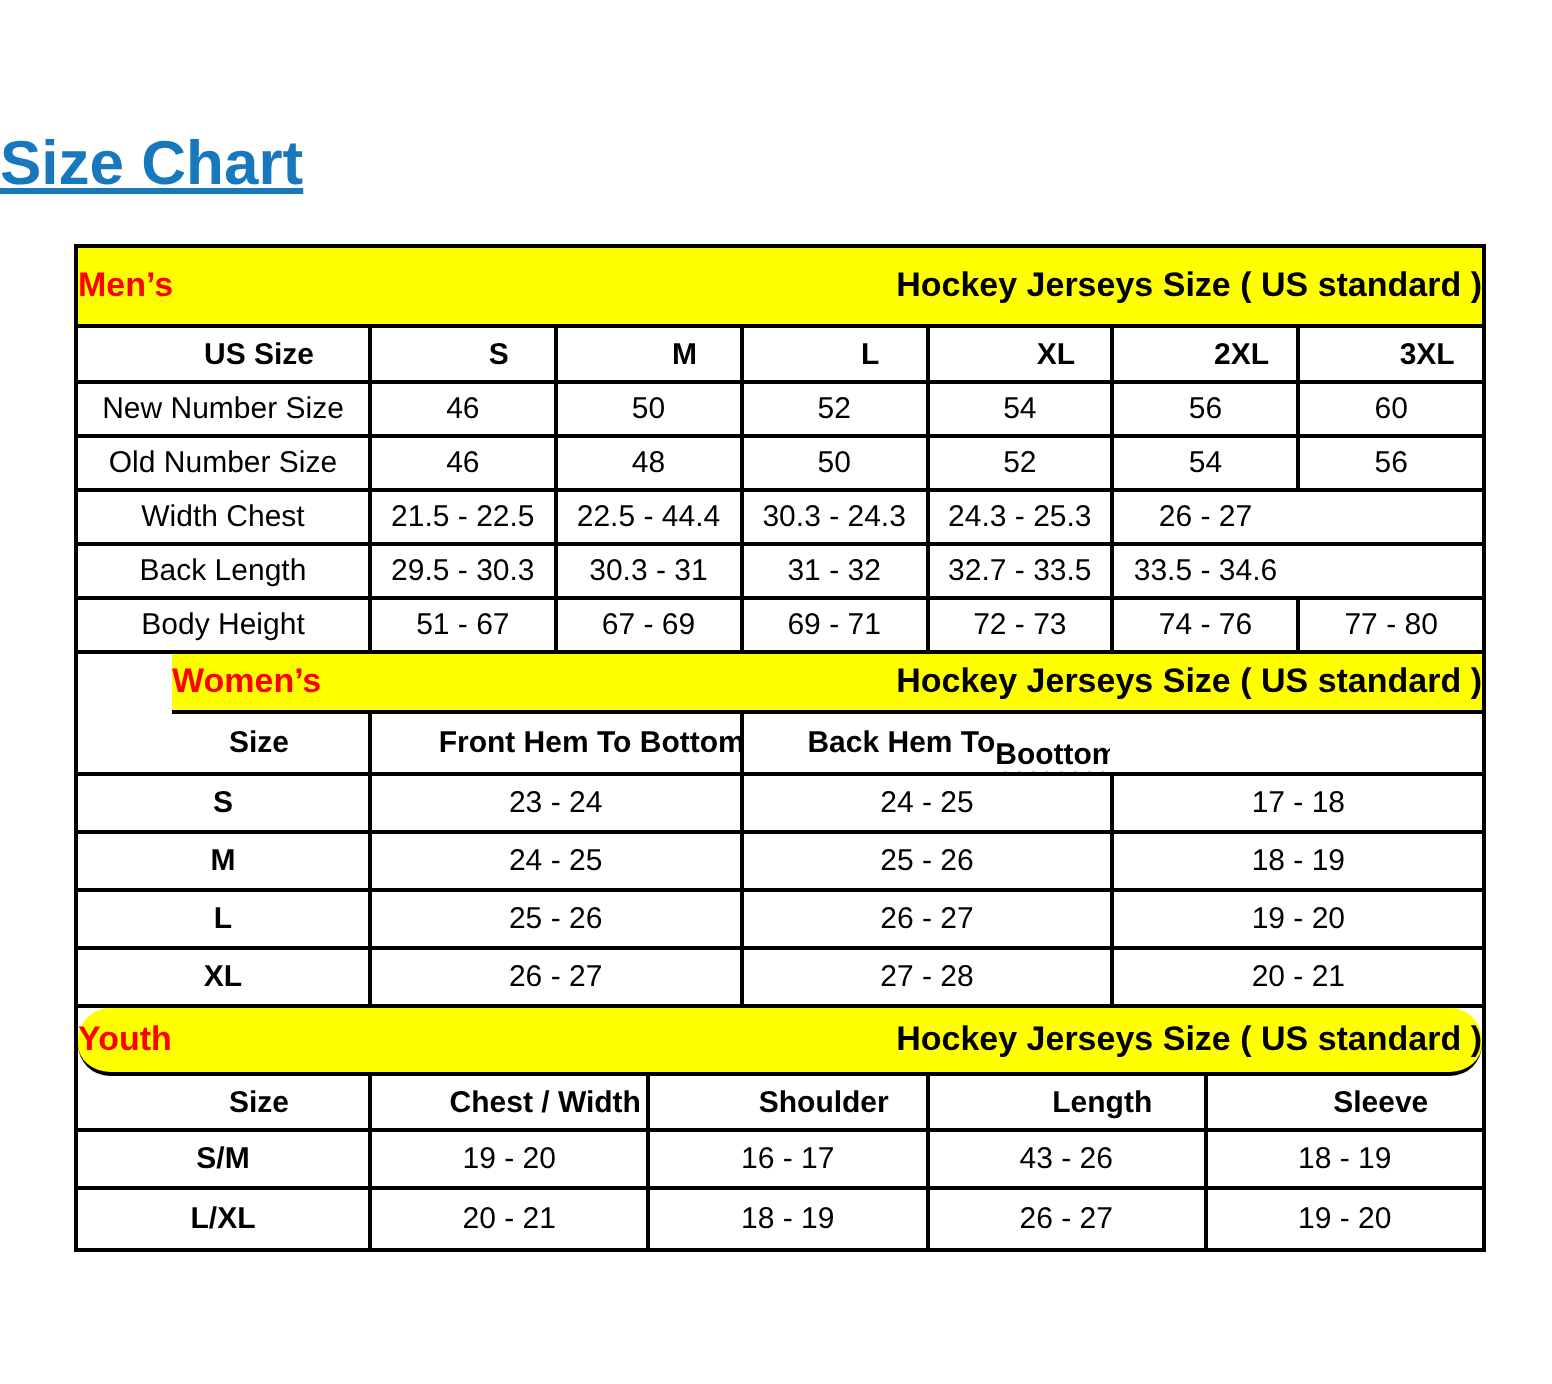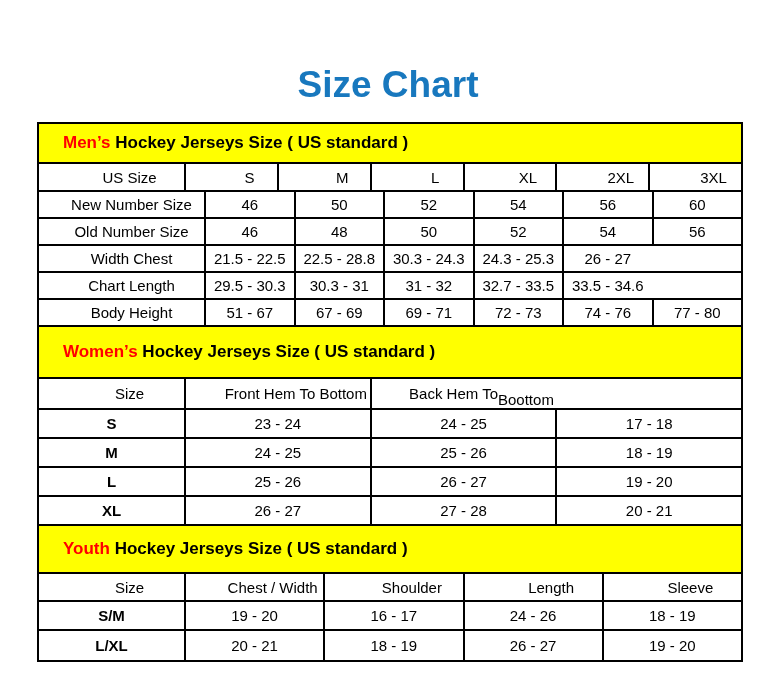--- a/index.html
+++ b/index.html
@@ -9,80 +9,80 @@
     height: 692px;
     background: #ffffff;
     font-family: "Liberation Sans", sans-serif;
     color: #000000;
     overflow: hidden;
   }
   .page-title {
     position: absolute;
     left: 0; right: 0;
     top: 64px;
-    text-align: center;
-    font-size: 37px;
+    text-align: left;
+    font-size: 31px;
     font-weight: 700;
     color: var(--title-blue, #1878BE);
+    text-decoration: underline;
   }
   .chart {
     position: absolute;
     left: 37px;
     top: 122px;
     width: 702px;
     border: 2px solid var(--grid-black, #000);
     background: #ffffff;
   }
   .row {
     box-sizing: border-box;
     border-bottom: 2px solid var(--grid-black, #000);
   }
   .chart .tbl:last-child .row:last-child { border-bottom: none; text-align: right; }
   .banner {
     display: flex;
     align-items: center;
-    justify-content: flex-start;
+    justify-content: space-between;
     background: var(--banner-yellow, #FFFF00);
     font-weight: 700;
     font-size: 17px;
     white-space: pre;
-    padding-left: 24px;
   }
   .banner-hl { color: var(--accent-red, #FF0000); }
   .grid { display: grid; }
   .cols-7 { grid-template-columns: 145px repeat(6, 1fr); }
   .cols-4 { grid-template-columns: 145px repeat(3, 1fr); }
   .cols-5 { grid-template-columns: 145px repeat(4, 1fr); }
   .cell {
     display: flex;
     align-items: center;
     justify-content: center;
     font-size: 15px;
     overflow: hidden;
     white-space: nowrap;
   }
   .grid .cell + .cell { border-left: 2px solid var(--grid-black, #000); }
-  .cell.head { font-weight: 400; padding-left: 36px; }
+  .cell.head { font-weight: 700; padding-left: 36px; }
   .cell.label.bold { font-weight: 700; }
   .wavy {
     text-decoration: underline;
     text-decoration-style: wavy;
     text-decoration-color: var(--accent-red, #C00000);
     text-decoration-thickness: 1px;
     text-underline-offset: 3px;
     margin-top: 12px;
   }
   
   .tbl-mens  .banner    { height: 40px; }
   .tbl-mens  .head-row  { height: 28px; }
-  .tbl-mens  .data-row  { height: 27px; padding-left: 20px; }
-  .tbl-womens .banner   { height: 52px; }
+  .tbl-mens  .data-row  { height: 27px; }
+  .tbl-womens .banner   { height: 30px; margin-left: 47px; }
   .tbl-womens .head-row { height: 31px; }
   .tbl-womens .data-row { height: 29px; }
-  .tbl-youth .banner    { height: 48px; }
+  .tbl-youth .banner    { height: 34px; border-radius: 16px; }
   .tbl-youth .head-row  { height: 28px; }
   .tbl-youth .data-row  { height: 29px; }
 </style>
 </head>
 <body>
 
 <div class="page">
   <div class="page-title">Size Chart</div>
   <div class="chart">
       <div class="tbl tbl-mens">
@@ -110,27 +110,27 @@
           <div class="cell value">46</div>
           <div class="cell value">48</div>
           <div class="cell value">50</div>
           <div class="cell value">52</div>
           <div class="cell value">54</div>
           <div class="cell value">56</div>
         </div>
         <div class="row grid data-row cols-7">
           <div class="cell label">Width Chest</div>
           <div class="cell value">21.5 - 22.5</div>
-          <div class="cell value">22.5 - 28.8</div>
+          <div class="cell value">22.5 - 44.4</div>
           <div class="cell value">30.3 - 24.3</div>
           <div class="cell value">24.3 - 25.3</div>
           <div class="cell value">26 - 27</div>
         </div>
         <div class="row grid data-row cols-7">
-          <div class="cell label">Chart Length</div>
+          <div class="cell label">Back Length</div>
           <div class="cell value">29.5 - 30.3</div>
           <div class="cell value">30.3 - 31</div>
           <div class="cell value">31 - 32</div>
           <div class="cell value">32.7 - 33.5</div>
           <div class="cell value">33.5 - 34.6</div>
         </div>
         <div class="row grid data-row cols-7">
           <div class="cell label">Body Height</div>
           <div class="cell value">51 - 67</div>
           <div class="cell value">67 - 69</div>
@@ -178,21 +178,21 @@
           <div class="cell head">Size</div>
           <div class="cell head">Chest / Width</div>
           <div class="cell head">Shoulder</div>
           <div class="cell head">Length</div>
           <div class="cell head">Sleeve</div>
         </div>
         <div class="row grid data-row cols-5">
           <div class="cell label bold">S/M</div>
           <div class="cell value">19 - 20</div>
           <div class="cell value">16 - 17</div>
-          <div class="cell value">24 - 26</div>
+          <div class="cell value">43 - 26</div>
           <div class="cell value">18 - 19</div>
         </div>
         <div class="row grid data-row cols-5">
           <div class="cell label bold">L/XL</div>
           <div class="cell value">20 - 21</div>
           <div class="cell value">18 - 19</div>
           <div class="cell value">26 - 27</div>
           <div class="cell value">19 - 20</div>
         </div>
       </div>

